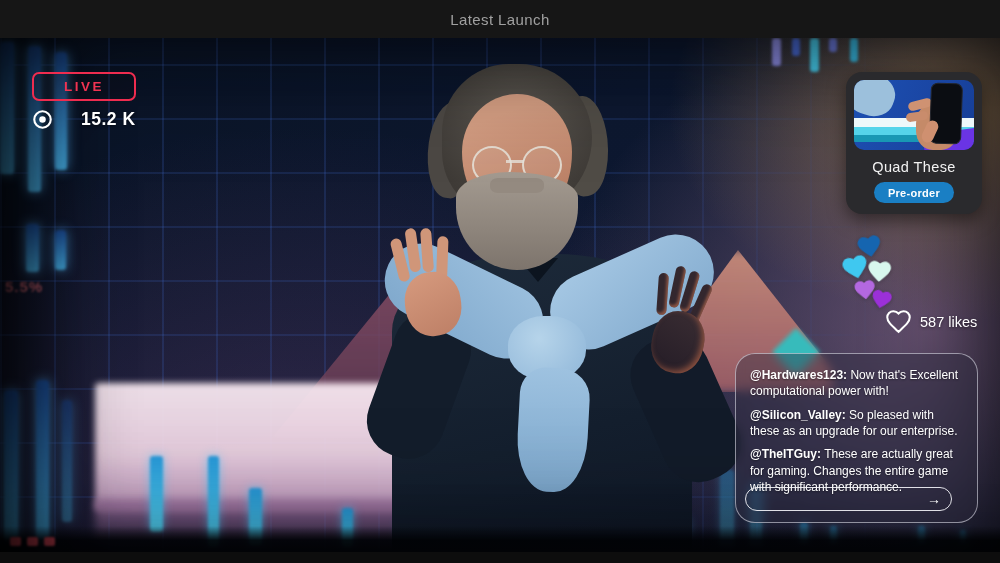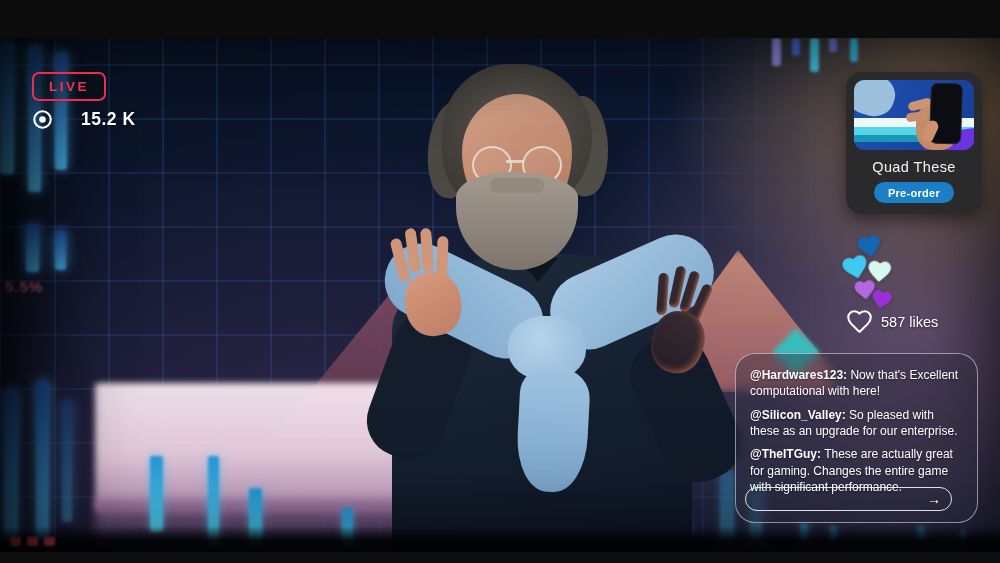--- a/index.html
+++ b/index.html
@@ -61,21 +61,21 @@
   .knot{left:158px;top:248px;width:78px;height:64px;background:radial-gradient(circle at 40% 35%,#b6d4ea,#8fb6d8);border-radius:46%;}
   .tail{left:168px;top:300px;width:70px;height:124px;background:linear-gradient(180deg,#9ec2e0,#7da8cd);border-radius:26px 30px 45% 45%;transform:rotate(3deg);}
   .handL{left:48px;top:158px;width:66px;height:112px;transform:rotate(-8deg);}
   .handL .palm{left:4px;top:46px;width:56px;height:64px;background:linear-gradient(160deg,#d69a7e,#bd7f66);border-radius:46%;}
   .handL .f{width:11px;height:44px;background:#d09679;border-radius:6px;}
   .handR{left:302px;top:200px;width:64px;height:110px;transform:rotate(12deg);}
   .handR .palm{left:4px;top:44px;width:52px;height:62px;background:linear-gradient(200deg,#3a2d33,#241c26);box-shadow:-3px -2px 6px rgba(220,120,80,.55) inset;border-radius:46%;}
   .handR .f{width:10px;height:42px;background:#33272e;box-shadow:-2px -2px 3px rgba(225,130,90,.5) inset;border-radius:6px;}
   
   .overlay{z-index:6;}
-  .live{position:absolute;left:32px;top:34px;padding:5px 15px;border:2.5px solid #ef2c4f;border-radius:7px;color:#f23352;
+  .live{position:absolute;left:32px;top:34px;padding:5px 30px;border:2.5px solid #ef2c4f;border-radius:7px;color:#f23352;
     font-weight:bold;font-size:13.5px;letter-spacing:2.5px;background:rgba(20,10,14,.2);}
   .viewers{position:absolute;left:31px;top:70px;display:flex;align-items:center;gap:27px;color:#fff;}
   .viewers .count{font-size:17.5px;font-weight:600;letter-spacing:.5px;text-shadow:0 1px 3px rgba(0,0,0,.6);}
   .stat{position:absolute;left:5px;top:240px;color:#e06a77;font-size:15px;font-weight:bold;letter-spacing:1px;filter:blur(.8px);opacity:.9;z-index:2;}
   .card{position:absolute;left:846px;top:34px;width:136px;height:142px;background:#2a2a2d;border-radius:16px;
     box-shadow:0 6px 18px rgba(0,0,0,.5);box-sizing:border-box;padding:8px;}
   .card-img{position:relative;width:120px;height:70px;border-radius:10px;overflow:hidden;margin:0 auto;
     background:linear-gradient(110deg,#1d50b2 0%,#1a46a4 55%,#163e96 100%);}
   .card-img div{position:absolute;}
   .cs1{left:0;right:0;top:38px;height:9px;background:#eef8fa;}
@@ -89,38 +89,41 @@
   .cphone{left:76px;top:3px;width:30px;height:59px;background:#0b0d12;border:1px solid #24262d;border-radius:7px;transform:rotate(2deg);}
   .cthumb{left:70px;top:40px;width:12px;height:23px;background:#cf9070;border-radius:6px;transform:rotate(25deg);}
   .card-name{text-align:center;color:#f2f2f2;font-size:14.5px;letter-spacing:.4px;margin-top:9px;}
   .card-btn{margin:7px auto 0;width:80px;height:21px;background:#1a7fc4;border-radius:12px;color:#fff;font-size:11px;
     font-weight:bold;display:flex;align-items:center;justify-content:center;letter-spacing:.3px;cursor:pointer;}
   .hearts{position:absolute;left:840px;top:196px;width:76px;height:112px;}
   .hearts span{position:absolute;display:block;line-height:0;filter:drop-shadow(0 1px 2px rgba(0,0,0,.25));}
   .h1{left:16px;top:0;transform:rotate(-10deg);} .h2{left:1px;top:20px;transform:rotate(-14deg);}
   .h3{left:26px;top:25px;transform:rotate(4deg);} .h4{left:13px;top:45px;transform:rotate(-6deg);}
   .h5{left:30px;top:55px;transform:rotate(12deg);}
-  .likes{position:absolute;left:846px;top:271px;display:flex;align-items:center;gap:8px;color:#fff;}
+  .likes{position:absolute;left:885px;top:271px;display:flex;align-items:center;gap:8px;color:#fff;}
   .likes .count{font-size:14.5px;text-shadow:0 1px 3px rgba(0,0,0,.5);}
   .chat{position:absolute;left:735px;top:315px;width:243px;height:170px;box-sizing:border-box;
     background:rgba(46,44,62,.42);border:1.5px solid rgba(235,235,245,.55);border-radius:20px;
     backdrop-filter:blur(5px);padding:13px 14px 10px;color:#fff;}
   .msg{font-size:12px;line-height:1.36;margin-bottom:7px;text-shadow:0 1px 2px rgba(0,0,0,.45);}
   .msg b{font-weight:bold;}
   .chat-inputrow{position:absolute;left:9px;bottom:11px;width:207px;height:24px;border:1.5px solid rgba(245,245,250,.9);
     border-radius:13px;display:flex;align-items:center;padding:0 10px;box-sizing:border-box;}
   .chat-inputrow input{flex:1;background:transparent;border:none;outline:none;color:#fff;font-size:12px;font-family:"Liberation Sans",sans-serif;min-width:0;}
   .send{color:#fff;font-size:14px;line-height:1;cursor:pointer;}
   .bottombar{position:absolute;left:0;top:552px;width:1000px;height:11px;background:#0d0d0d;}
 </style>
 </head>
 <body>
 
 <div class="page">
 
+  <div class="topbar">
+    <div class="title">Latest Launch</div>
+  </div>
 
   <div class="frame">
 
     <div class="bg-base"></div>
     <div class="grid"></div>
 
     <div class="bar b-blue" style="left:0;top:4px;width:14px;height:132px;"></div>
     <div class="bar b-blue" style="left:28px;top:8px;width:13px;height:146px;"></div>
     <div class="bar b-blue" style="left:55px;top:14px;width:12px;height:118px;"></div>
     <div class="bar b-blue" style="left:26px;top:186px;width:13px;height:48px;"></div>
@@ -247,21 +250,21 @@
 
     <div class="likes overlay">
       <svg width="27" height="25" viewBox="0 0 24 22">
         <path d="M12 20.2 10.6 18.9C5.4 14.2 2 11.1 2 7.3 2 4.2 4.4 1.8 7.5 1.8c1.7 0 3.4.8 4.5 2.1 1.1-1.3 2.8-2.1 4.5-2.1 3.1 0 5.5 2.4 5.5 5.5 0 3.8-3.4 6.9-8.6 11.6L12 20.2z" fill="none" stroke="#ffffff" stroke-width="1.8"></path>
       </svg>
       <span class="count">587 likes</span>
     </div>
 
     <div class="chat overlay">
       <div id="chat-messages">
-          <div class="msg"><b>@Hardwares123:</b><span> Now that's Excellent computational with here!</span></div>
+          <div class="msg"><b>@Hardwares123:</b><span> Now that's Excellent computational power with!</span></div>
           <div class="msg"><b>@Silicon_Valley:</b><span> So pleased with these as an upgrade for our enterprise.</span></div>
           <div class="msg"><b>@TheITGuy:</b><span> These are actually great for gaming. Changes the entire game with significant performance.</span></div>
         </div>
       <div class="chat-inputrow">
         <input type="text" value="" placeholder="" style="">
         <span class="send">→</span>
       </div>
     </div>
   </div>
 

